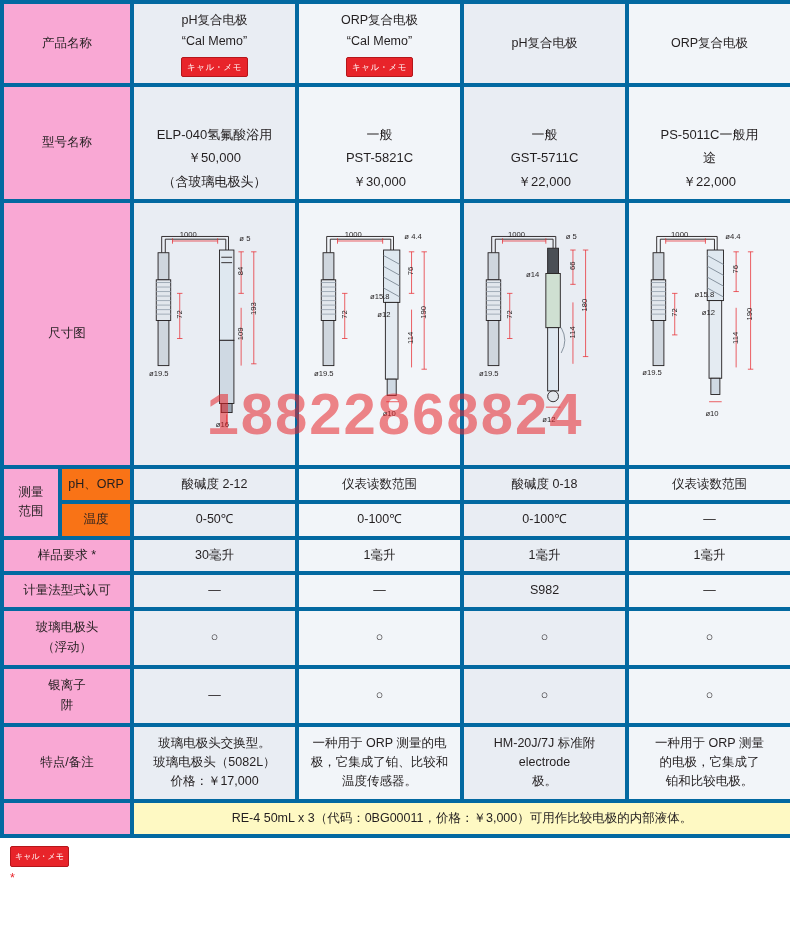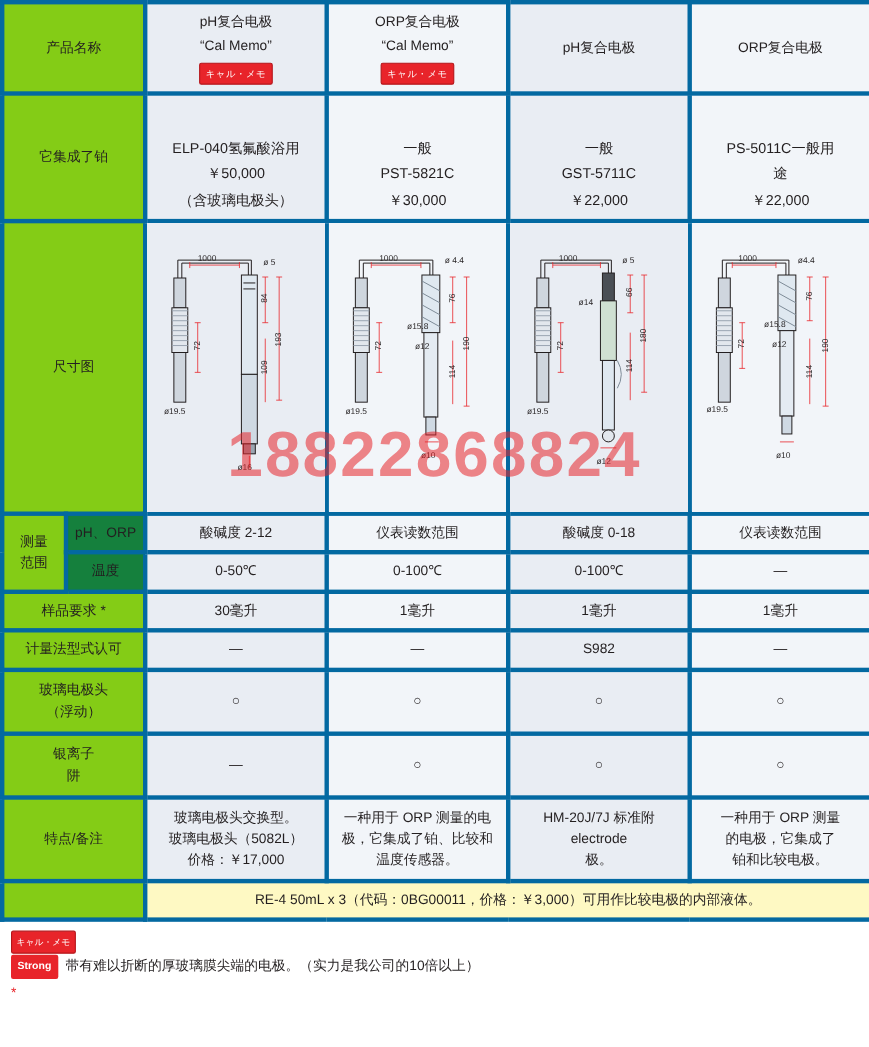--- a/index.html
+++ b/index.html
@@ -21,26 +21,26 @@
   table.spec td, table.spec th {
     border: 4px solid #0369a1;
     vertical-align: middle;
     text-align: center;
     font-size: 12.5px;
     line-height: 1.55;
     padding: 6px 6px;
   }
   
   .lbl {
-    background: #84cc16;
+    background: #f9a8d4;
     font-size: 12.5px;
     color: #231f20;
   }
   .lbl-sub {
-    background: #15803d;
+    background: #f97316;
     font-size: 12px;
   }
   .cellA { background: #e9edf3; }   
   .cellB { background: #f2f5f9; }   
   .cellC { background: #e9edf3; }
   .cellD { background: #f2f5f9; }
 
   .prod-name { font-size: 12.5px; line-height: 1.7; }
   .badge-cal {
     display: inline-block;
@@ -145,21 +145,21 @@
           </div>
         </td>
         <td class="cellD">
           <div class="prod-name">
             <div>ORP复合电极</div>
           </div>
         </td>
       </tr>
 
       <tr>
-        <td class="lbl" colspan="2">它集成了铂</td>
+        <td class="lbl" colspan="2">型号名称</td>
         <td class="cellA">
           <div class="model">
             <div>ELP-040氢氟酸浴用</div>
             <div>￥50,000</div>
             <div>（含玻璃电极头）</div>
           </div>
         </td>
         <td class="cellB">
           <div class="model">
             <div>一般</div>
@@ -455,23 +455,19 @@
       </tr>
 
     </tbody>
   </table>
 
   <div class="footnotes">
     <div class="footnote-line">
       <span class="tag-cal">キャル・メモ</span>
     </div>
     <div class="footnote-line">
-      <span class="tag-strong">Strong</span>
-      <span class="fn-text">带有难以折断的厚玻璃膜尖端的电极。（实力是我公司的10倍以上）</span>
-    </div>
-    <div class="footnote-line">
       <span class="star">*</span>
     </div>
   </div>
 
   <div class="watermark">18822868824</div>
 
 </div>
 
 </body></html>

